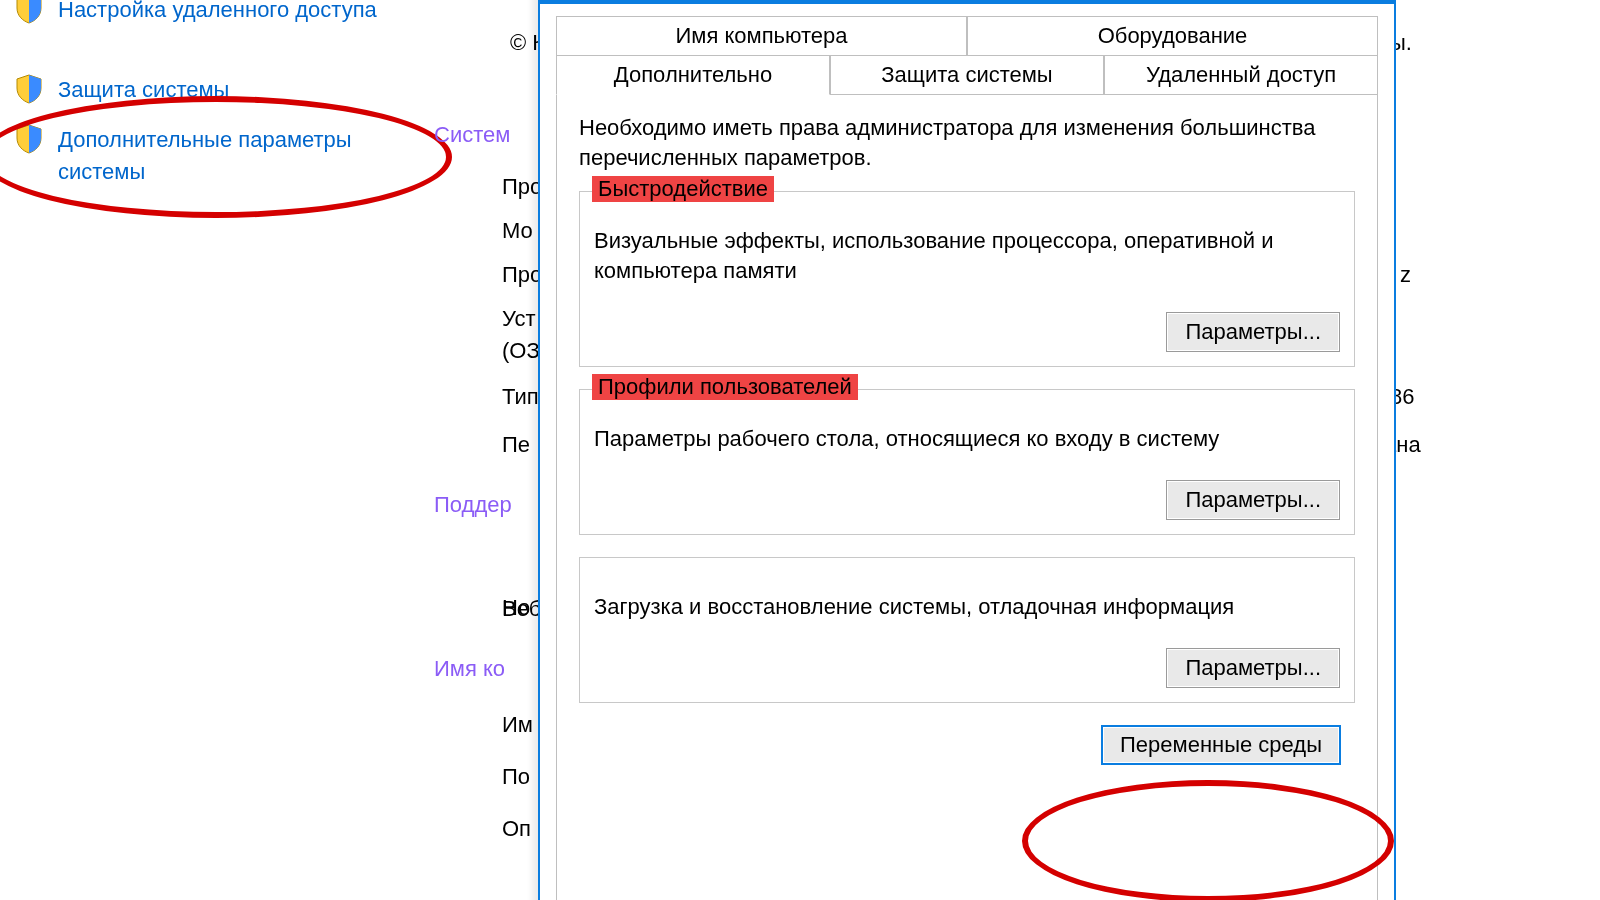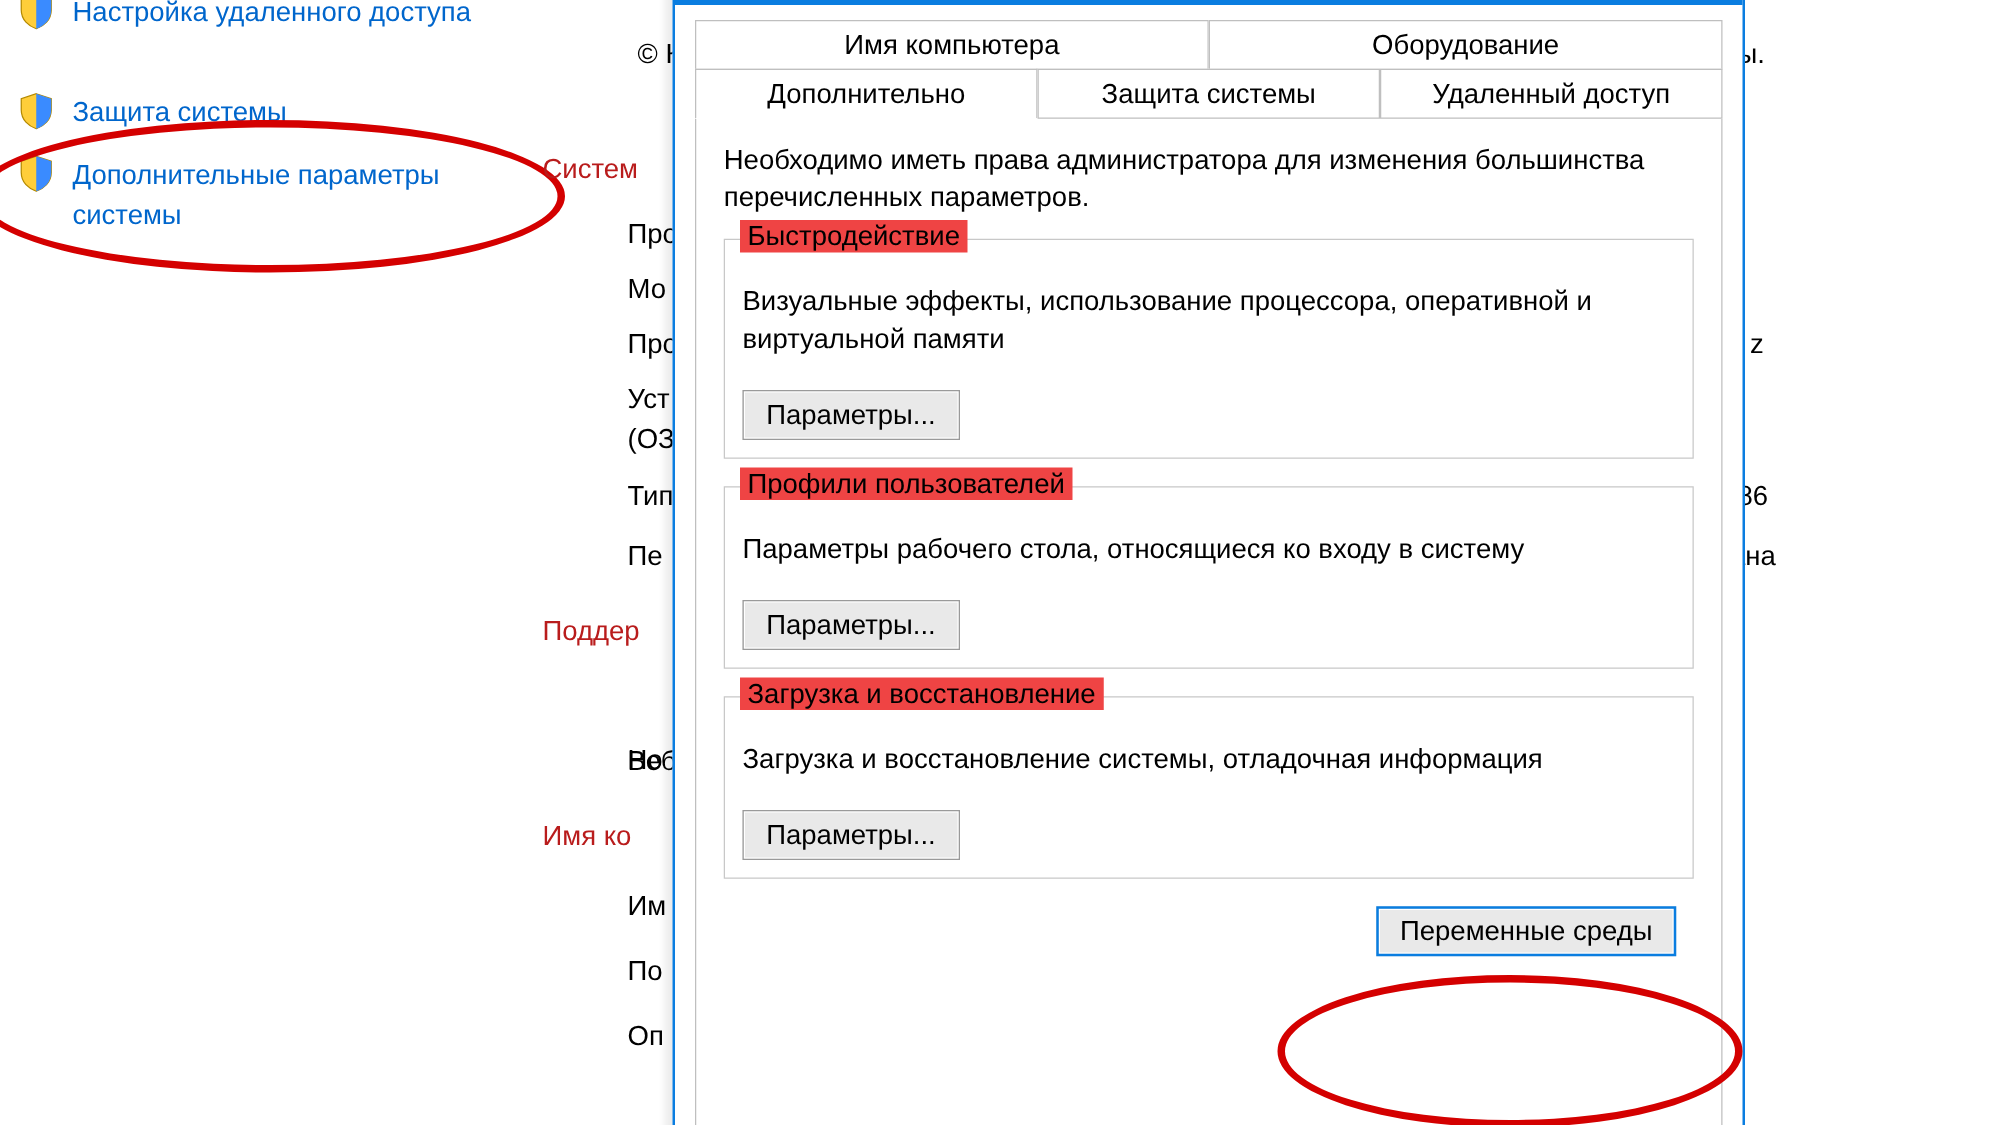--- a/index.html
+++ b/index.html
@@ -37,21 +37,21 @@
   }
   
   .bg-label {
     position: absolute;
     left: 502px;
     color: #000;
     white-space: nowrap;
   }
   .bg-label.header {
     left: 434px;
-    color: #b91c1c;
+    color: #8b5cf6;
   }
   .bg-right {
     position: absolute;
     left: 1390px;
     color: #000;
     white-space: nowrap;
   }
   
   .dialog {
     position: absolute;
@@ -115,21 +115,21 @@
     top: -16px;
     left: 12px;
     background: #ef4444;
     padding: 0 6px;
   }
   .group .desc {
     line-height: 30px;
   }
   .group .btn-row {
     display: flex;
-    justify-content: flex-start;
+    justify-content: flex-end;
     margin-top: 26px;
   }
   button.win {
     font-family: inherit;
     font-size: 22px;
     background: #e9e9e9;
     border: 1px solid #9a9a9a;
     padding: 6px 18px;
     cursor: pointer;
     box-shadow: inset 0 0 0 1px #fff;
@@ -235,40 +235,39 @@
         <div class="tab front">
           <span>Удаленный доступ</span>
         </div>
       </div>
 
       <div class="tab-content">
         <div class="admin-note">Необходимо иметь права администратора для изменения большинства перечисленных параметров.</div>
 
         <div class="group">
           <div class="legend">Быстродействие</div>
-          <div class="desc">Визуальные эффекты, использование процессора, оперативной и виртуальной памяти</div>
+          <div class="desc">Визуальные эффекты, использование процессора, оперативной и компьютера памяти</div>
           <div class="btn-row">
             <button class="win">
               <span>Параметры...</span>
             </button>
           </div>
         </div>
 
         <div class="group">
           <div class="legend">Профили пользователей</div>
           <div class="desc">Параметры рабочего стола, относящиеся ко входу в систему</div>
           <div class="btn-row">
             <button class="win">
               <span>Параметры...</span>
             </button>
           </div>
         </div>
 
         <div class="group">
-          <div class="legend">Загрузка и восстановление</div>
           <div class="desc">Загрузка и восстановление системы, отладочная информация</div>
           <div class="btn-row">
             <button class="win">
               <span>Параметры...</span>
             </button>
           </div>
         </div>
 
         <div class="env-row">
           <button class="win focus">

